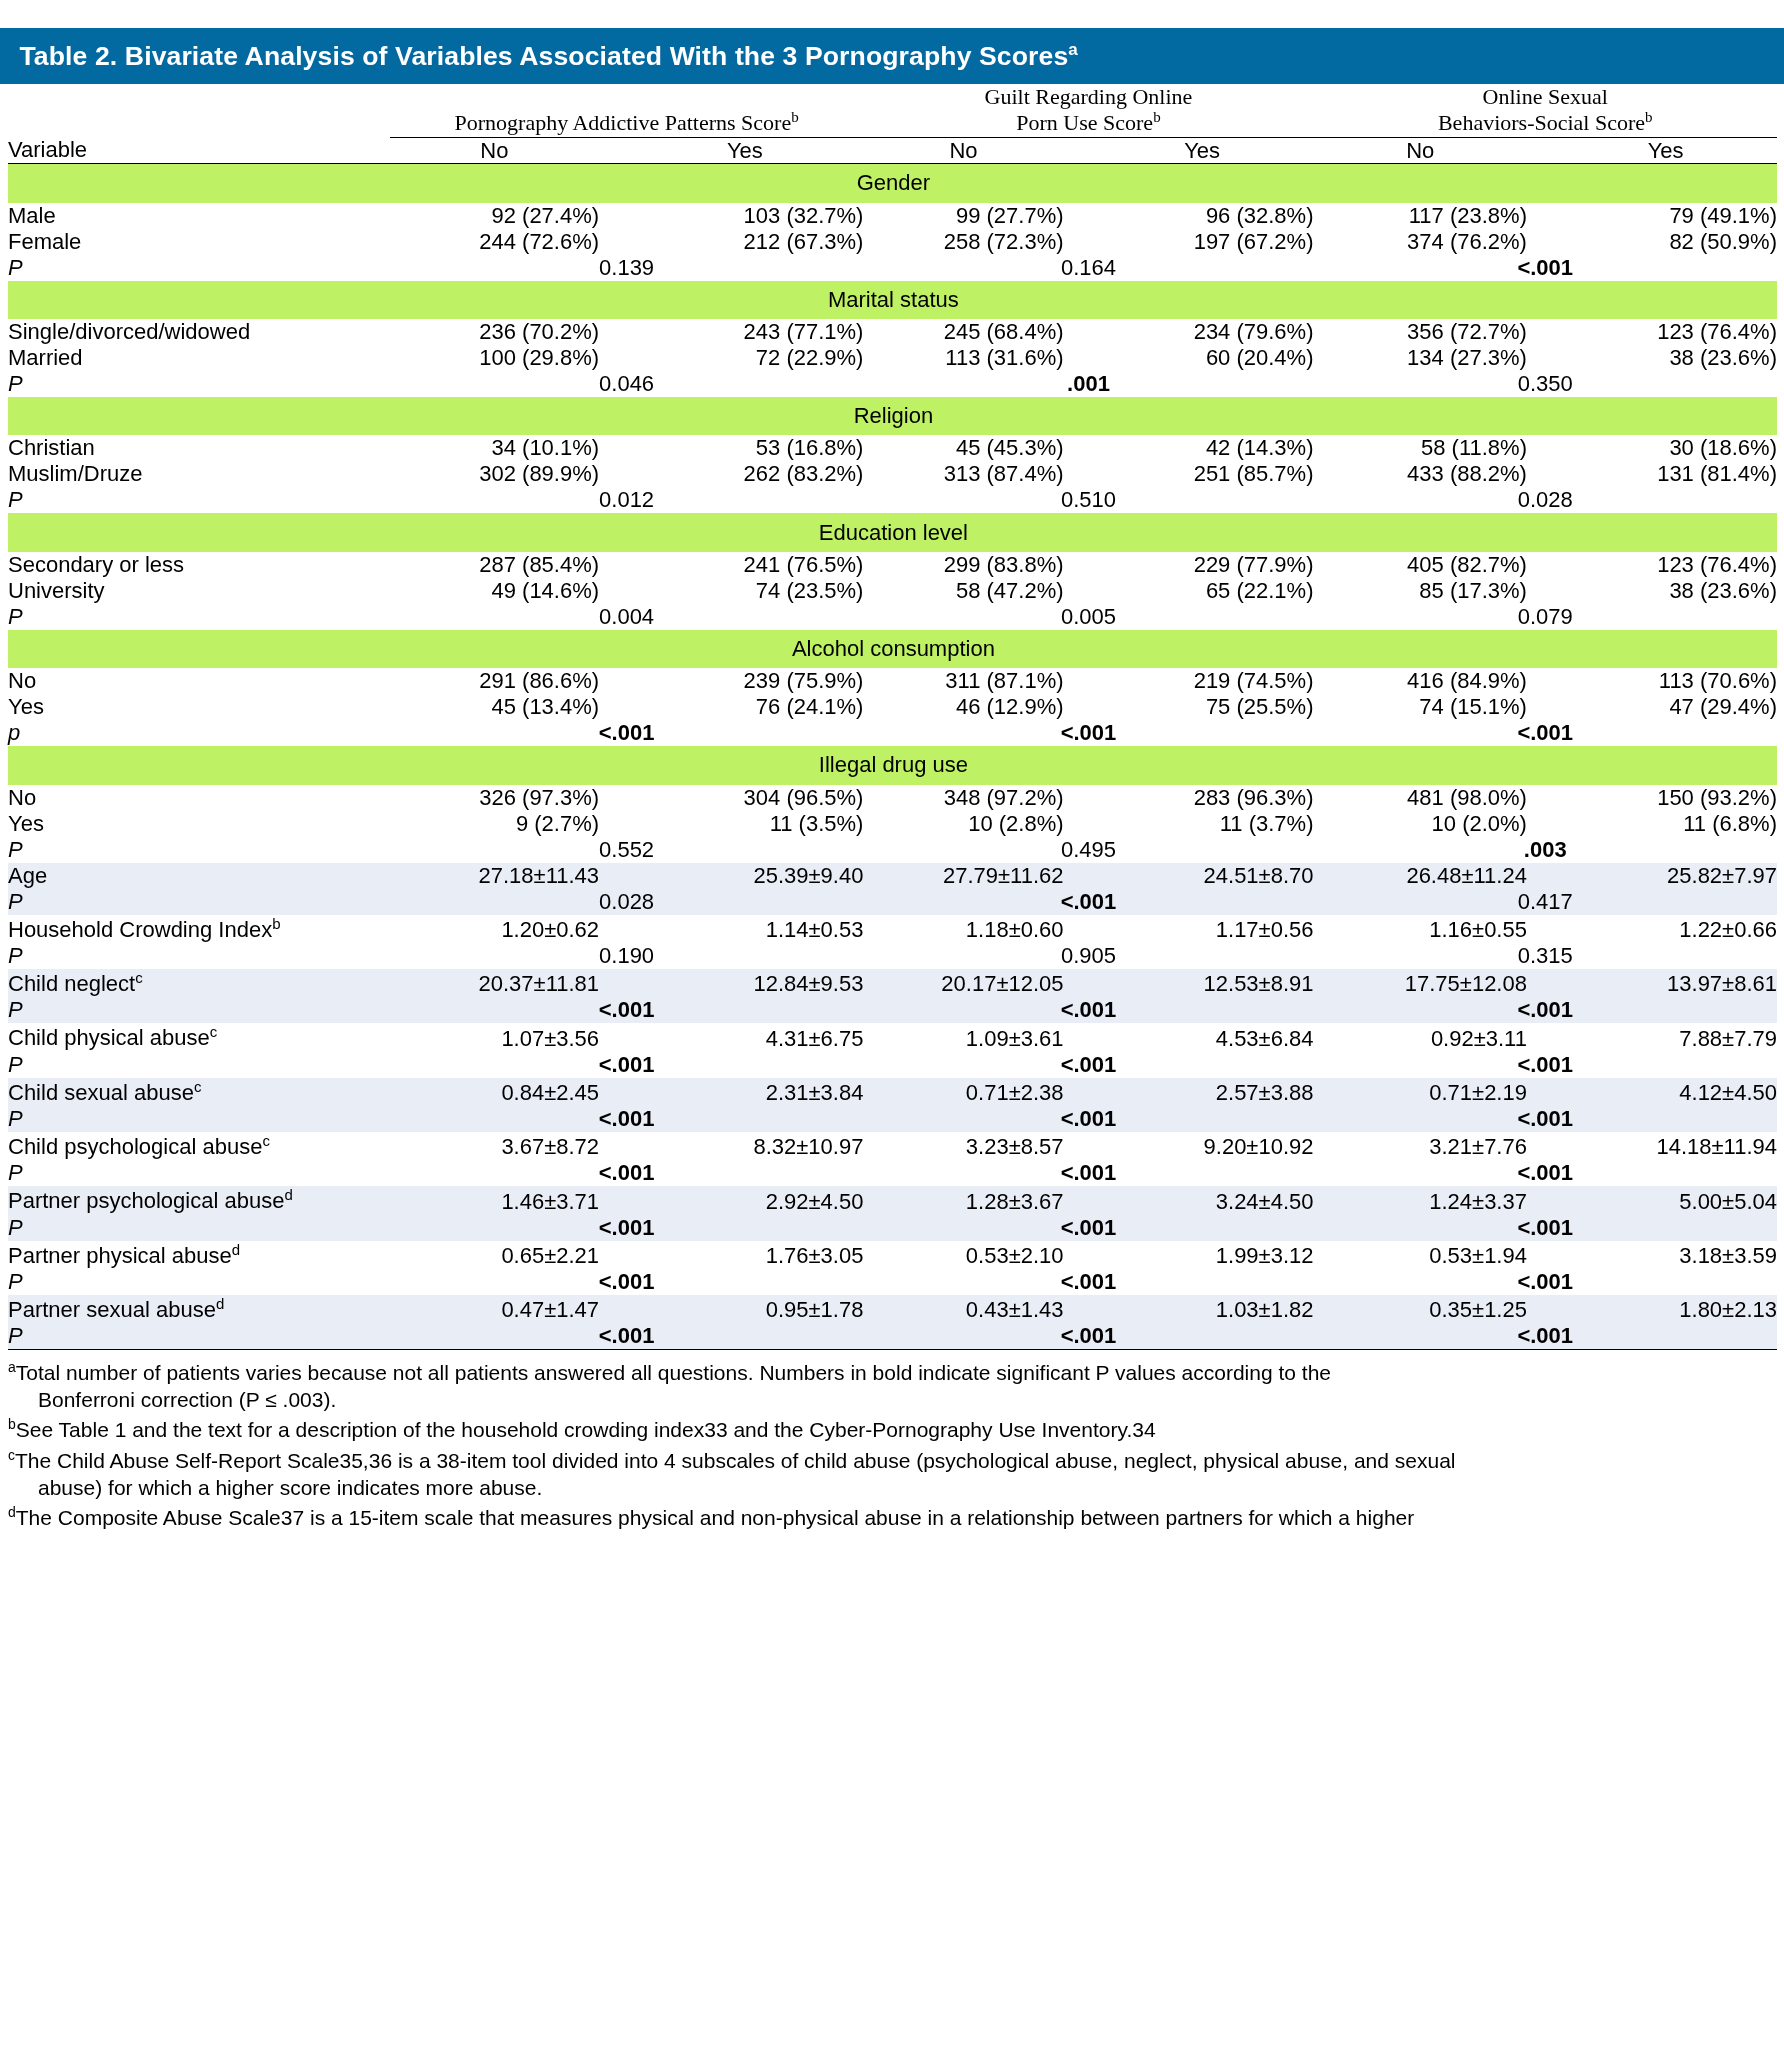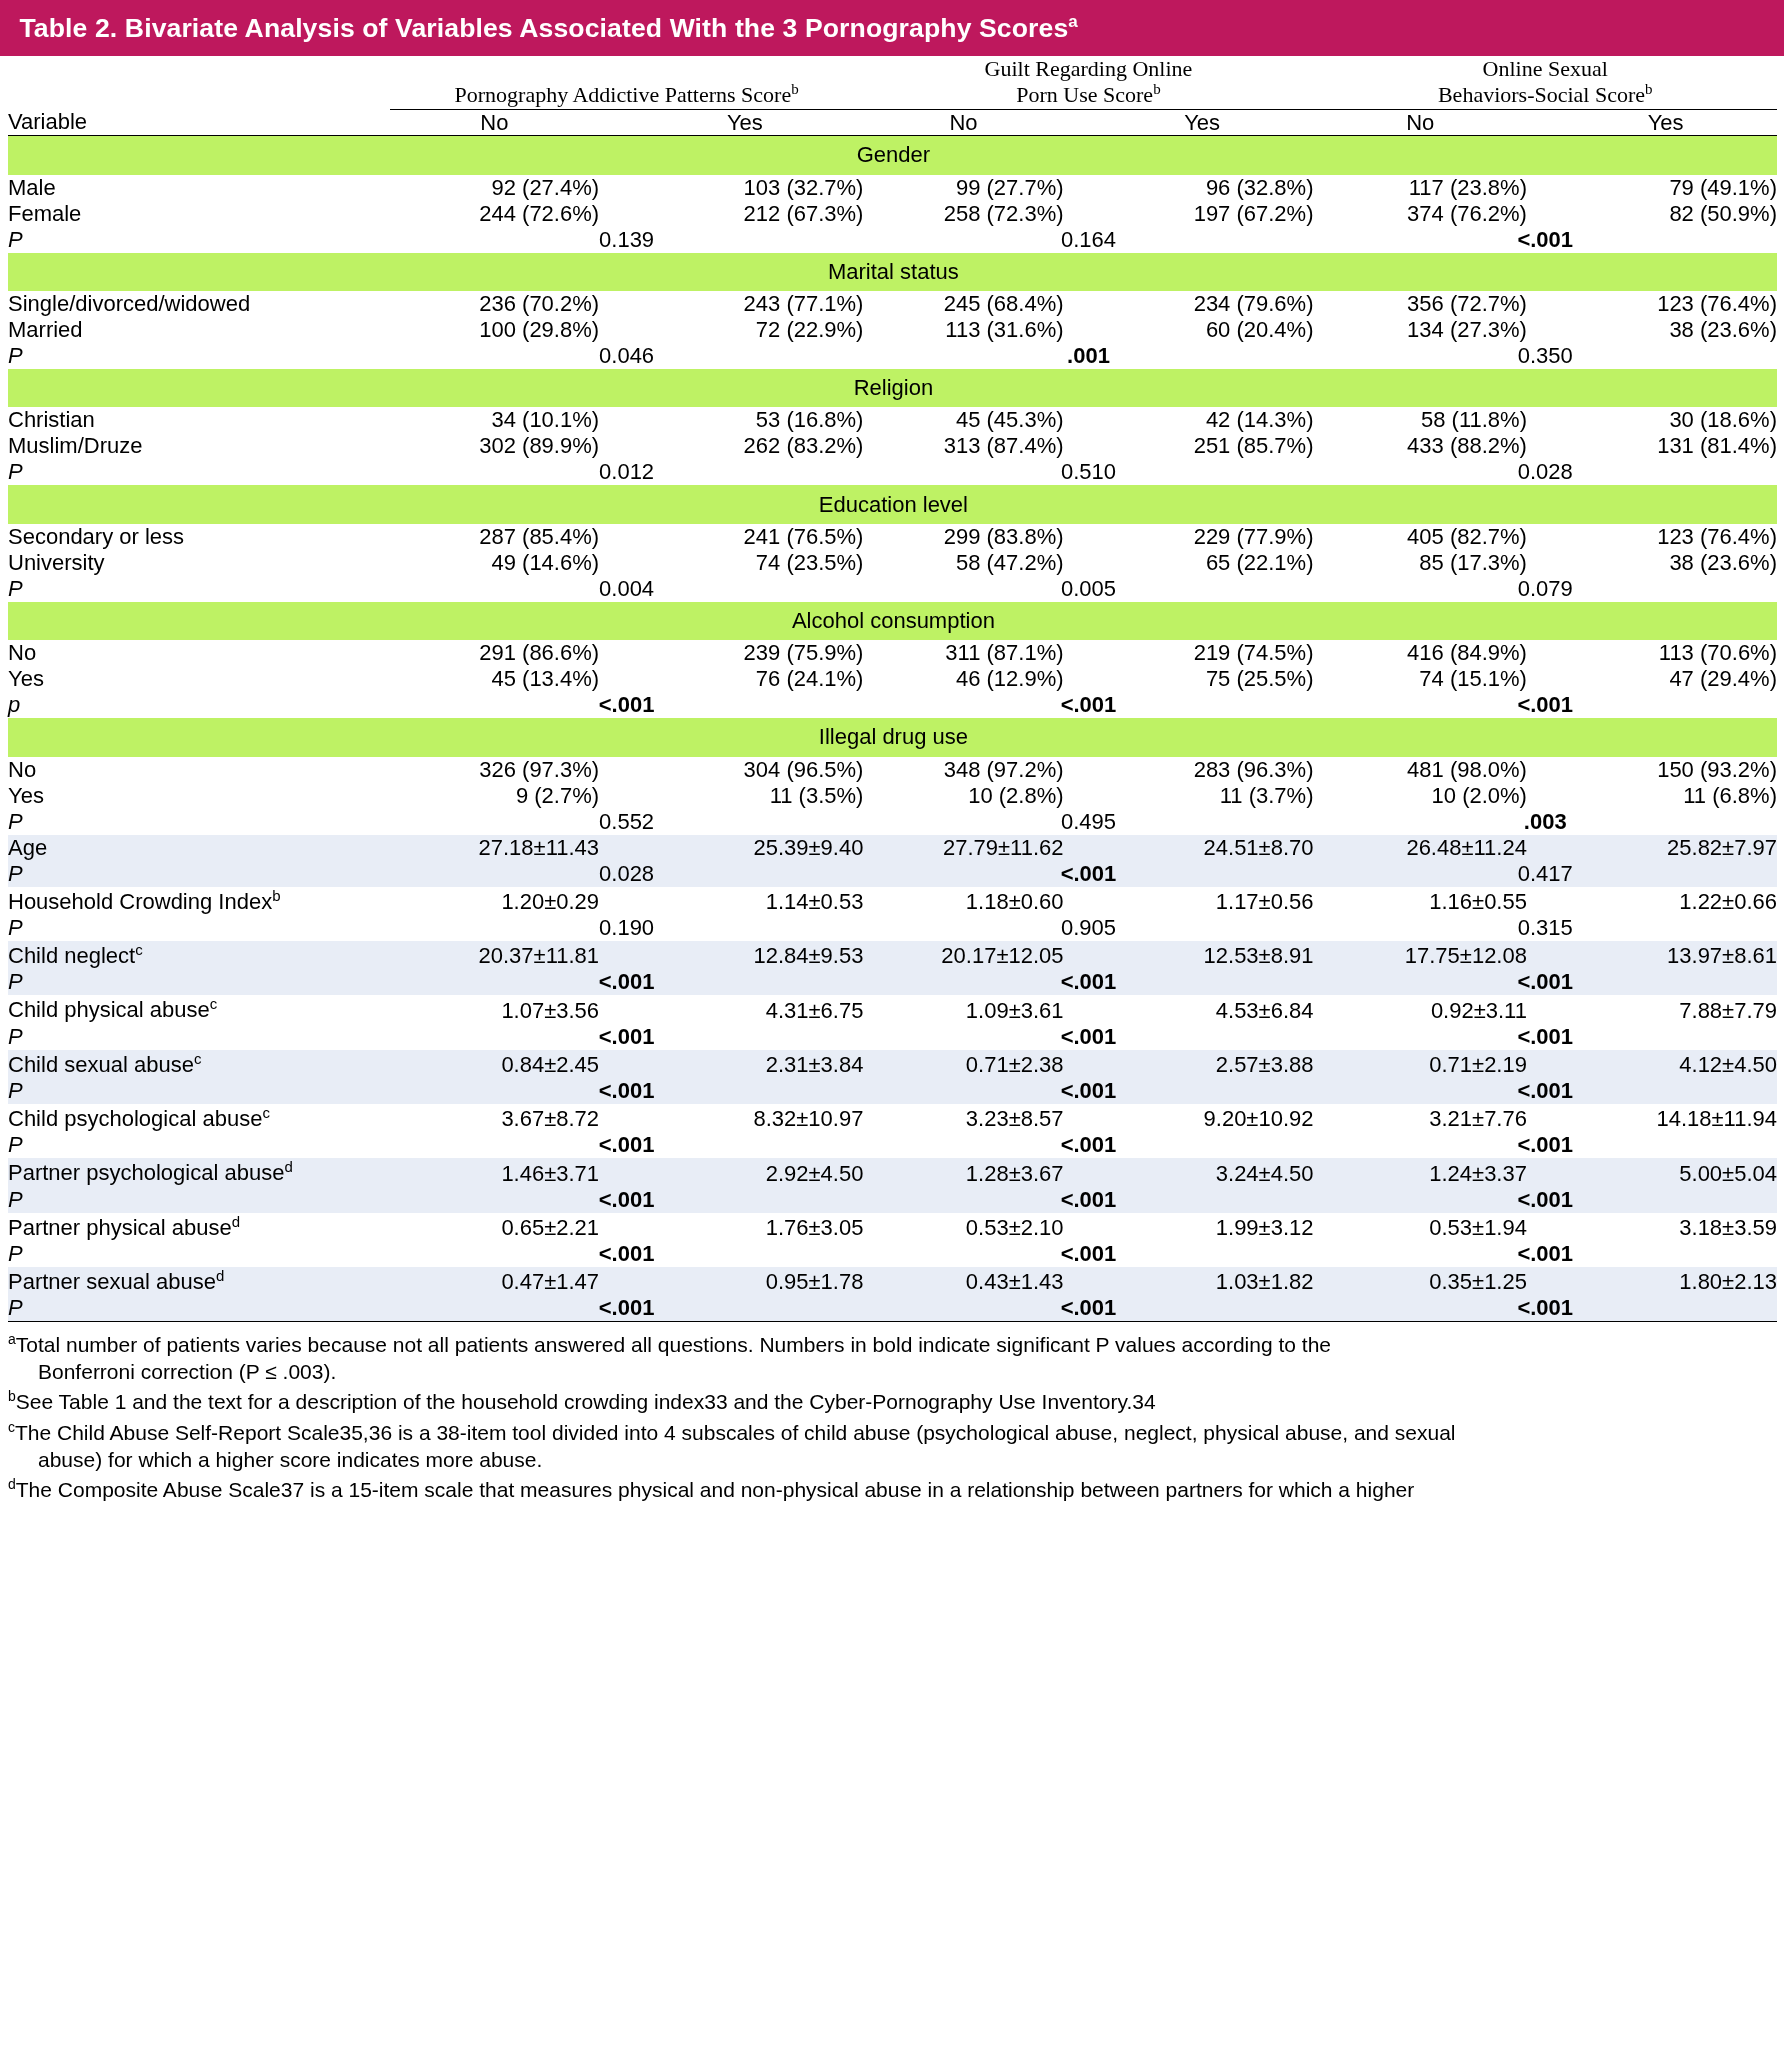--- a/index.html
+++ b/index.html
@@ -13,26 +13,27 @@
     color: #000000;
     -webkit-font-smoothing: antialiased;
   }
   .page {
     width: 1785px;
     box-sizing: border-box;
     padding: 0 0 0 0;
   }
   
   .title-bar {
-    background: #be185d;
+    background: #0369a1;
     color: #ffffff;
     font-size: 26.6px;
     font-weight: bold;
     padding: 11.5px 0 12.4px 19.5px;
     letter-spacing: 0.1px;
+    margin-top: 28px;
   }
   .title-bar sup { font-size: 17px; vertical-align: super; font-weight: bold; }
   
   table.t2 {
     border-collapse: collapse;
     width: 1769px;
     margin: 0 8px;
     font-size: 22px;
   }
   table.t2 td, table.t2 th {
@@ -382,21 +383,21 @@
     </tr>
     <tr class="shaded">
       <td class="pval-label">P</td>
       <td class="pspan" colspan="3">0.028</td>
       <td class="pspan bold" colspan="3">&lt;.001</td>
       <td class="pspan" colspan="3">0.417</td>
     </tr>
 
     <tr>
       <td class="var"><span>Household Crowding Index</span><sup>b</sup></td>
-      <td class="num">1.20±0.29</td>
+      <td class="num">1.20±0.62</td>
           <td></td>
       <td class="num">1.14±0.53</td>
       <td class="num">1.18±0.60</td>
           <td></td>
       <td class="num">1.17±0.56</td>
       <td class="num">1.16±0.55</td>
           <td></td>
       <td class="num">1.22±0.66</td>
     </tr>
     <tr>

